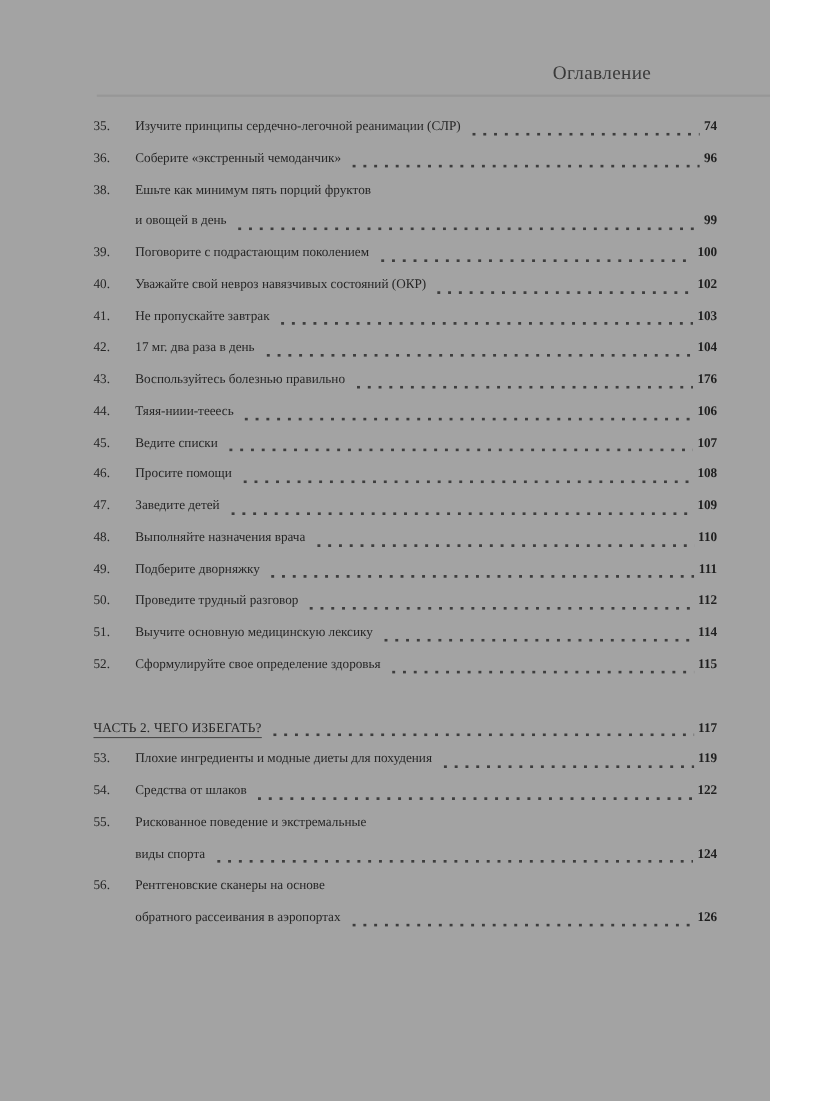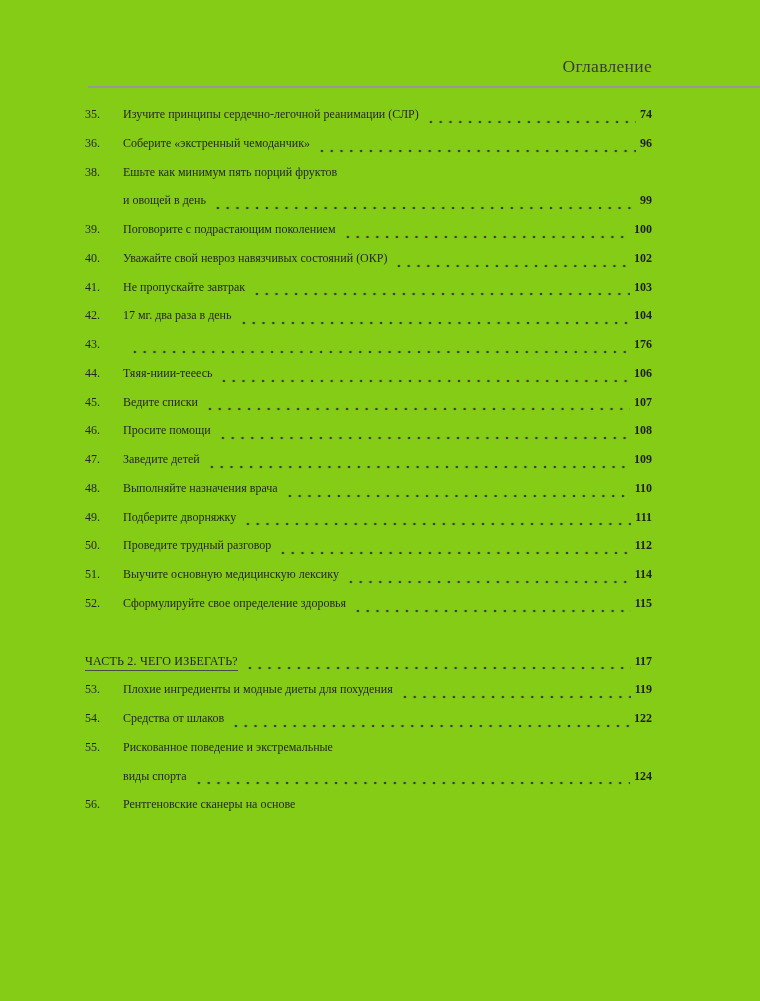--- a/index.html
+++ b/index.html
@@ -3,23 +3,23 @@
 <meta charset="utf-8">
 <title>Оглавление</title>
 <style>
   html, body {
     margin: 0;
     padding: 0;
     background: #ffffff;
   }
   .page {
     position: relative;
-    width: 760px;
+    width: 700px;
     height: 1001px;
-    background: #84cc16;
+    background: #a3a3a3;
     font-family: "Liberation Serif", "DejaVu Serif", serif;
     color: #262626;
     overflow: hidden;
   }
   .running-head {
     position: absolute;
     top: 56px;
     right: 108px;
     font-size: 17.5px;
     line-height: 20px;
@@ -126,20 +126,21 @@
           <span class="t-page">103</span>
         </div>
         <div class="toc-line">
           <span class="t-num">42.</span>
           <span class="t-text">17 мг. два раза в день</span>
           <span class="leader"></span>
           <span class="t-page">104</span>
         </div>
         <div class="toc-line">
           <span class="t-num">43.</span>
+          <span class="t-text">Воспользуйтесь болезнью правильно</span>
           <span class="leader"></span>
           <span class="t-page">176</span>
         </div>
         <div class="toc-line">
           <span class="t-num">44.</span>
           <span class="t-text">Тяяя-ниии-тееесь</span>
           <span class="leader"></span>
           <span class="t-page">106</span>
         </div>
         <div class="toc-line">
@@ -215,16 +216,22 @@
         </div>
         <div class="toc-line">
           <span class="t-num"></span>
           <span class="t-text">виды спорта</span>
           <span class="leader"></span>
           <span class="t-page">124</span>
         </div>
         <div class="toc-line">
           <span class="t-num">56.</span>
           <span class="t-text">Рентгеновские сканеры на основе</span>
+        </div>
+        <div class="toc-line">
+          <span class="t-num"></span>
+          <span class="t-text">обратного рассеивания в аэропортах</span>
+          <span class="leader"></span>
+          <span class="t-page">126</span>
         </div>
       </div>
     </div>
 </div>
 
 </body></html>

